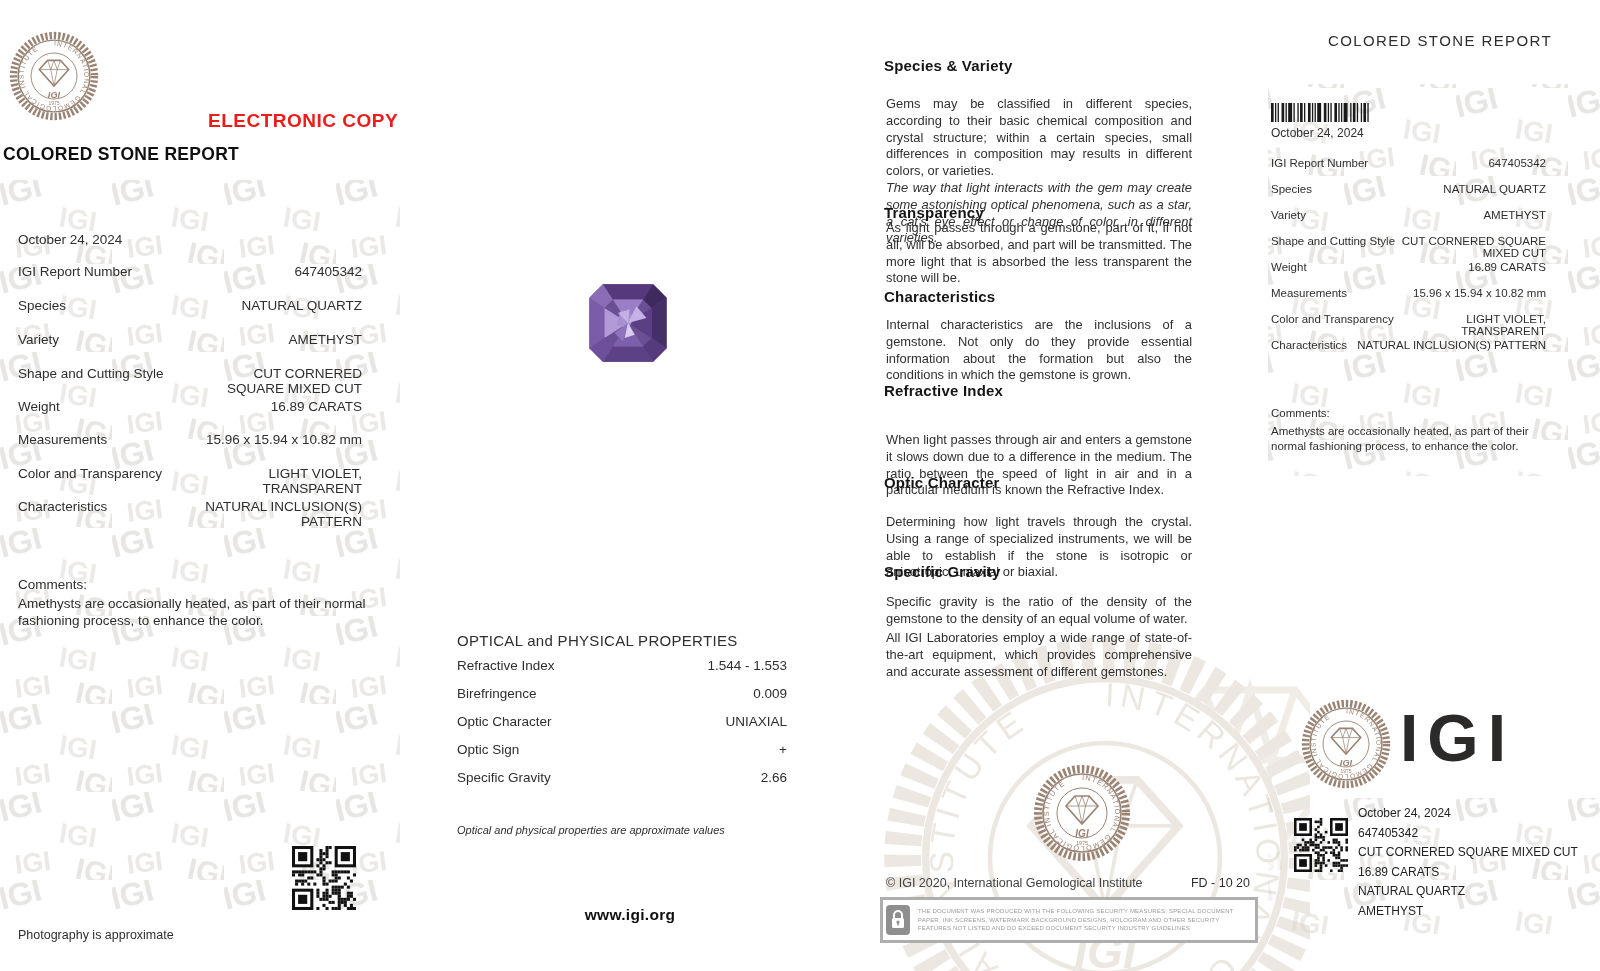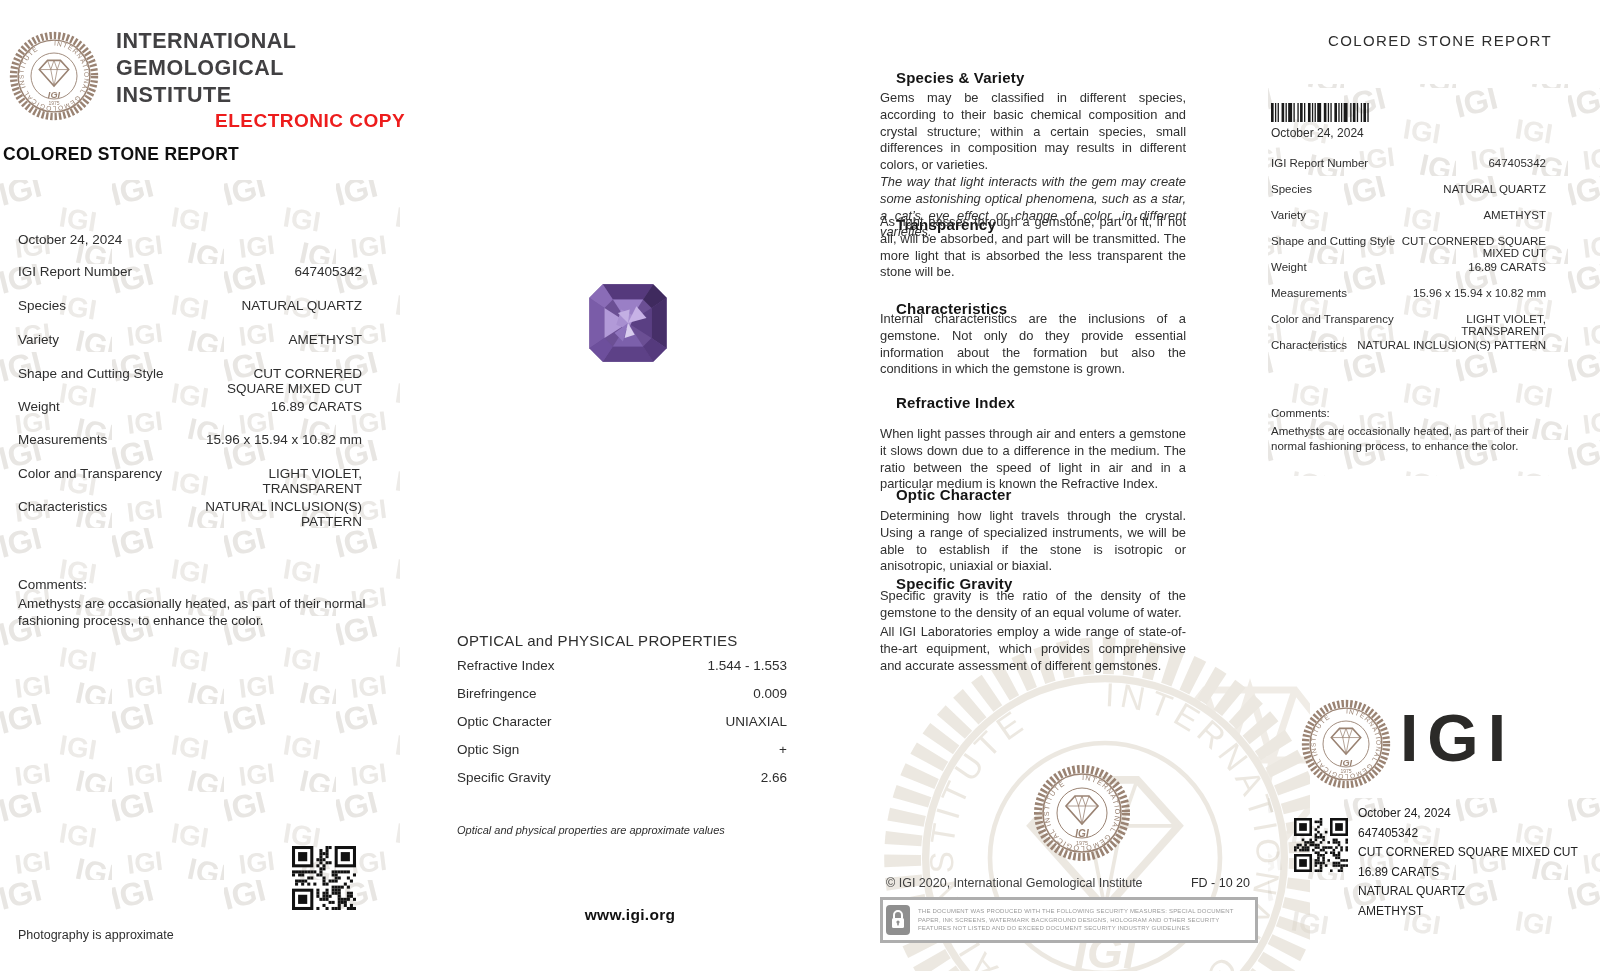--- a/index.html
+++ b/index.html
@@ -18,22 +18,22 @@
   .comments-lab{font-size:13.5px;}
   .comments-txt{font-size:13.5px;line-height:17px;width:348px;}
   .photo-note{font-size:12.5px;}
   
   .orow{position:absolute;left:457px;width:330px;display:flex;justify-content:space-between;font-size:13.5px;}
   .otitle{font-size:15px;letter-spacing:.3px;}
   .onote{font-style:italic;font-size:11px;}
   .website{font-weight:bold;font-size:15.5px;letter-spacing:.3px;color:#111;}
   
   #edu{position:absolute;left:880px;top:0;width:306px;}
-  #edu h3{position:absolute;margin:16px;font-size:15px;color:#151515;letter-spacing:.2px;}
-  #edu p{position:absolute;margin:0;font-size:12.9px;line-height:16.8px;text-align:justify;color:#303030;width:306px;}
+  #edu h3{position:absolute;margin:4px;font-size:15px;color:#151515;letter-spacing:.2px;}
+  #edu p{position:absolute;margin:6px;font-size:12.9px;line-height:16.8px;text-align:justify;color:#303030;width:306px;}
   .copyright{font-size:12.5px;color:#404040;}
   .formcode{font-size:12.5px;color:#2e2e2e;}
   
   .secstrip{position:absolute;left:880px;top:897px;width:372px;height:40px;border:3px solid #aeaeae;
             background:#fff;display:flex;align-items:center;}
   .secbox{width:30px;height:34px;display:flex;align-items:center;justify-content:center;background:#fff;margin-left:3px;}
   .sectext{font-size:6px;line-height:8.5px;color:#9a9a9a;letter-spacing:.2px;padding:0 6px 0 8px;text-transform:uppercase;}
   
   .rtitle{font-size:15px;letter-spacing:1.4px;color:#2d2d2d;text-align:center;width:320px;}
   .rdate{font-size:12px;}
@@ -80,26 +80,21 @@
     <rect x="1268" y="798" width="332" height="136" fill="url(#wm)"></rect>
     <g clip-path="url(#gclip)" opacity="0.55" style="color:#ddd6c9">
       <path d="M1150,760 L1205,690 L1295,690 L1350,760 L1250,880 Z M1150,760 L1350,760 M1205,690 L1228,760 L1250,690 L1272,760 L1295,690 M1228,760 L1250,880 M1272,760 L1250,880" fill="none" stroke="#e4ded3" stroke-width="7"></path>
       <use href="#seal" x="875" y="628" width="460" height="460"></use>
     </g>
   </svg>
 
   <svg class="abs" style="left:8px;top:30px;color:#9a8373" width="92" height="92">
       <use href="#seal"></use>
     </svg>
-  <div class="abs inst-name" style="left:116px;top:28px;">
-    <div>INTERNATIONAL</div>
-    <div>GEMOLOGICAL</div>
-    <div>INSTITUTE</div>
-  </div>
-  <div class="abs ecopy" style="left:208px;top:110px;margin-left:7px;">ELECTRONIC COPY</div>
+  <div class="abs ecopy" style="left:208px;top:110px;">ELECTRONIC COPY</div>
   <div class="abs big-title" style="left:3px;top:144px;">COLORED STONE REPORT</div>
 
   <div class="abs ldate" style="left:18px;top:232px;">October 24, 2024</div>
 
   <div class="lrow" style="top:264px;">
     <span class="lab">IGI Report Number</span>
     <span class="val">647405342</span>
   </div>
   <div class="lrow" style="top:298px;">
     <span class="lab">Species</span>

